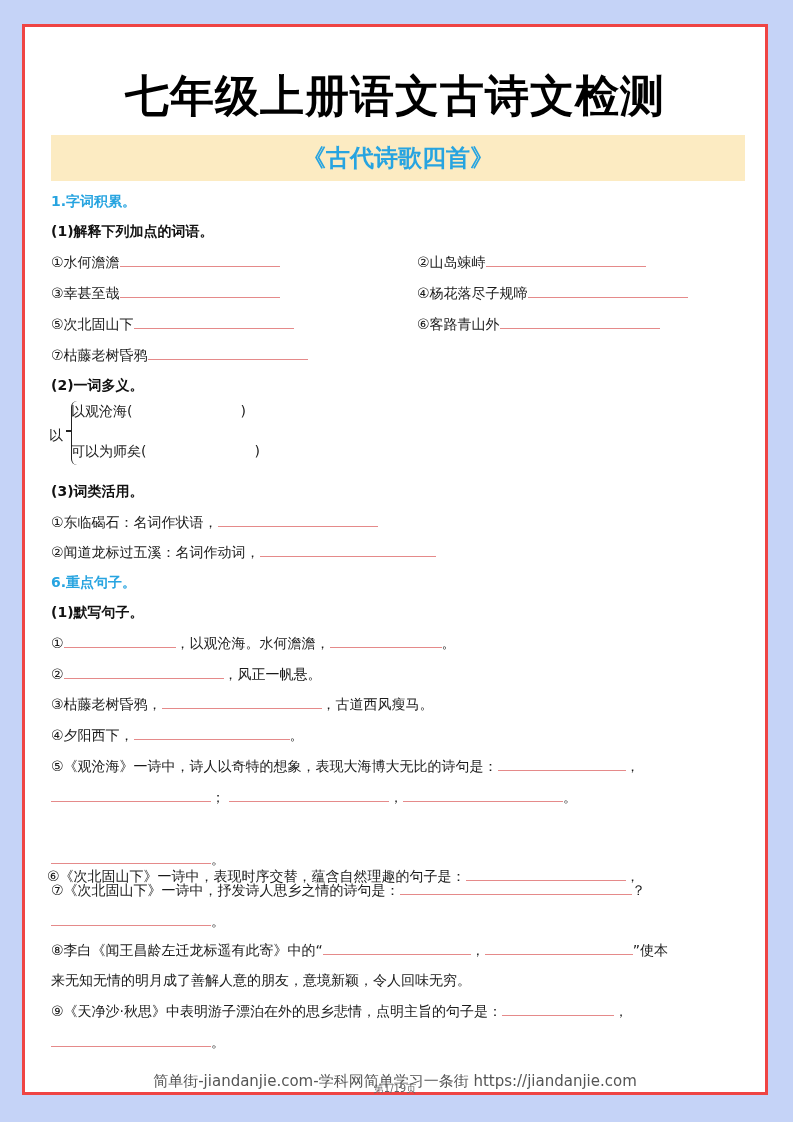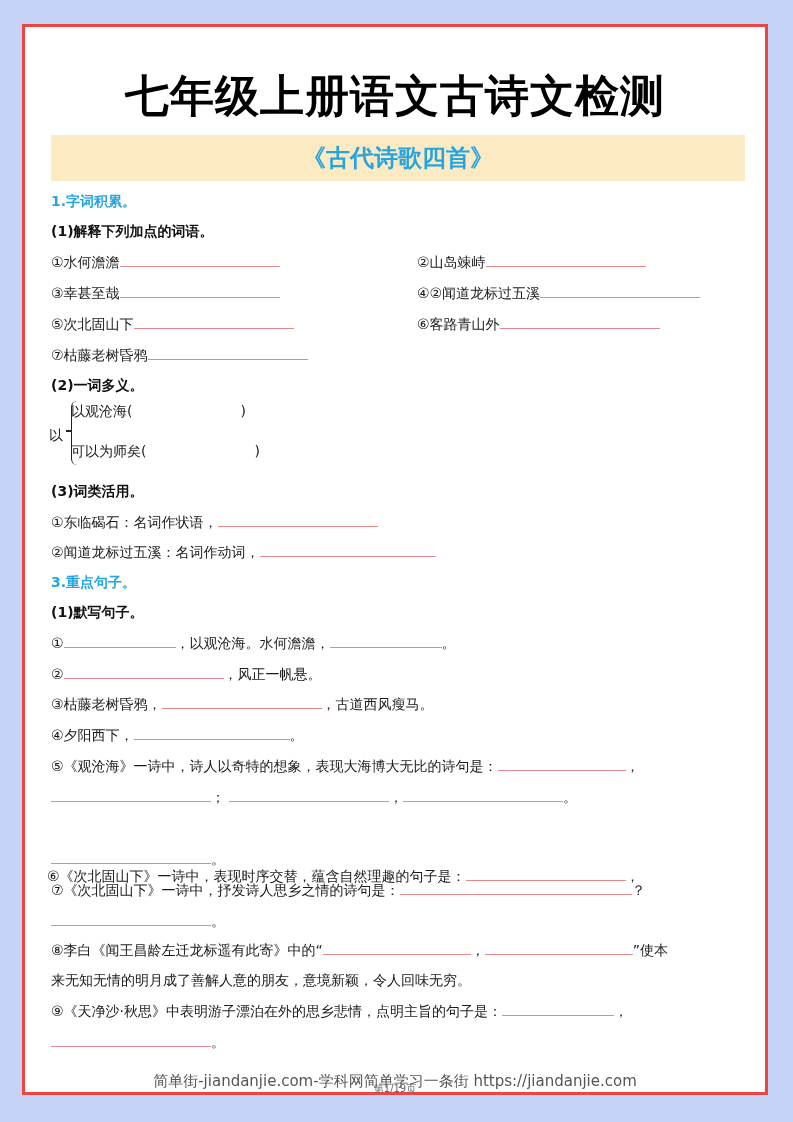--- a/index.html
+++ b/index.html
@@ -40,36 +40,36 @@
 <div class="page">
   <div class="title">七年级上册语文古诗文检测</div>
   <div class="banner">《古代诗歌四首》</div>
 
   <div class="line sec" style="left:26px;top:164px;">1.字词积累。</div>
   <div class="line sub" style="left:26px;top:194px;">(1)解释下列加点的词语。</div>
 
   <div class="line" style="left:26px;top:225px;"><span>①</span><span>水何澹澹</span><span class="blank" style="width:160px"></span></div>
   <div class="line" style="left:392px;top:225px;"><span>②</span><span>山岛竦峙</span><span class="blank" style="width:160px"></span></div>
   <div class="line" style="left:26px;top:256px;"><span>③</span><span>幸甚至哉</span><span class="blank" style="width:160px"></span></div>
-  <div class="line" style="left:392px;top:256px;"><span>④</span><span>②闻道龙标过五溪</span><span class="blank" style="width:160px"></span></div>
+  <div class="line" style="left:392px;top:256px;"><span>④</span><span>杨花落尽子规啼</span><span class="blank" style="width:160px"></span></div>
   <div class="line" style="left:26px;top:287px;"><span>⑤</span><span>次北固山下</span><span class="blank" style="width:160px"></span></div>
   <div class="line" style="left:392px;top:287px;"><span>⑥</span><span>客路青山外</span><span class="blank" style="width:160px"></span></div>
   <div class="line" style="left:26px;top:318px;"><span>⑦</span><span>枯藤老树昏鸦</span><span class="blank" style="width:160px"></span></div>
 
   <div class="line sub" style="left:26px;top:348px;">(2)一词多义。</div>
   <div class="line" style="left:24px;top:398px;">以</div>
   <div class="brace"></div>
   <div class="line" style="left:46px;top:374px;"><span>以观沧海(</span><span style="display:inline-block;width:108px"></span><span>)</span></div>
   <div class="line" style="left:46px;top:414px;"><span>可以为师矣(</span><span style="display:inline-block;width:108px"></span><span>)</span></div>
 
   <div class="line sub" style="left:26px;top:454px;">(3)词类活用。</div>
   <div class="line" style="left:26px;top:515px;"><span>②闻道龙标过五溪：名词作动词，</span><span class="blank" style="width:176px"></span></div>
   <div class="line" style="left:26px;top:485px;"><span>①东临碣石：名词作状语，</span><span class="blank" style="width:160px"></span></div>
 
-  <div class="line sec" style="left:26px;top:545px;">3.重点句子。</div>
+  <div class="line sec" style="left:26px;top:545px;">6.重点句子。</div>
   <div class="line sub" style="left:26px;top:575px;">(1)默写句子。</div>
 
   <div class="line" style="left:26px;top:606px;"><span>①</span><span class="blank" style="width:112px"></span><span>，以观沧海。水何澹澹，</span><span class="blank" style="width:112px"></span><span>。</span></div>
   <div class="line" style="left:26px;top:637px;"><span>②</span><span class="blank" style="width:160px"></span><span>，风正一帆悬。</span></div>
   <div class="line" style="left:26px;top:667px;"><span>③枯藤老树昏鸦，</span><span class="blank" style="width:160px"></span><span>，古道西风瘦马。</span></div>
   <div class="line" style="left:26px;top:698px;"><span>④夕阳西下，</span><span class="blank" style="width:156px"></span><span>。</span></div>
 
   <div class="line" style="left:26px;top:729px;text-align:center;"><span>⑤《观沧海》一诗中，诗人以奇特的想象，表现大海博大无比的诗句是：</span><span class="blank" style="width:128px"></span><span>，</span></div>
   <div class="line" style="left:26px;top:760px;"><span class="blank" style="width:160px"></span><span>；</span><span class="blank" style="width:160px;margin-left:4px"></span><span>，</span><span class="blank" style="width:160px"></span><span>。</span></div>
 

